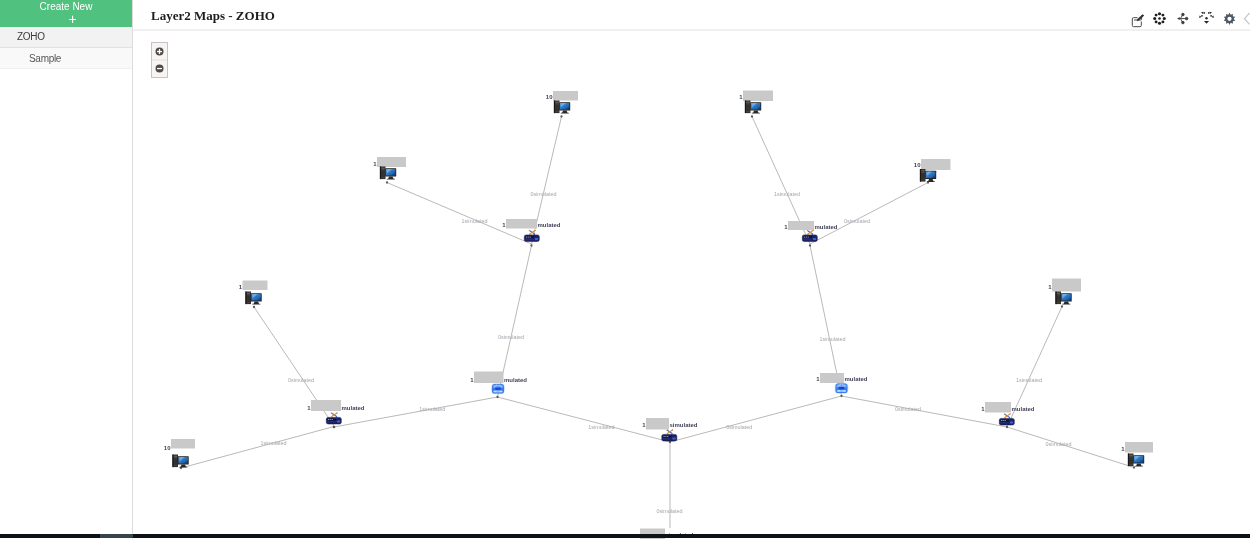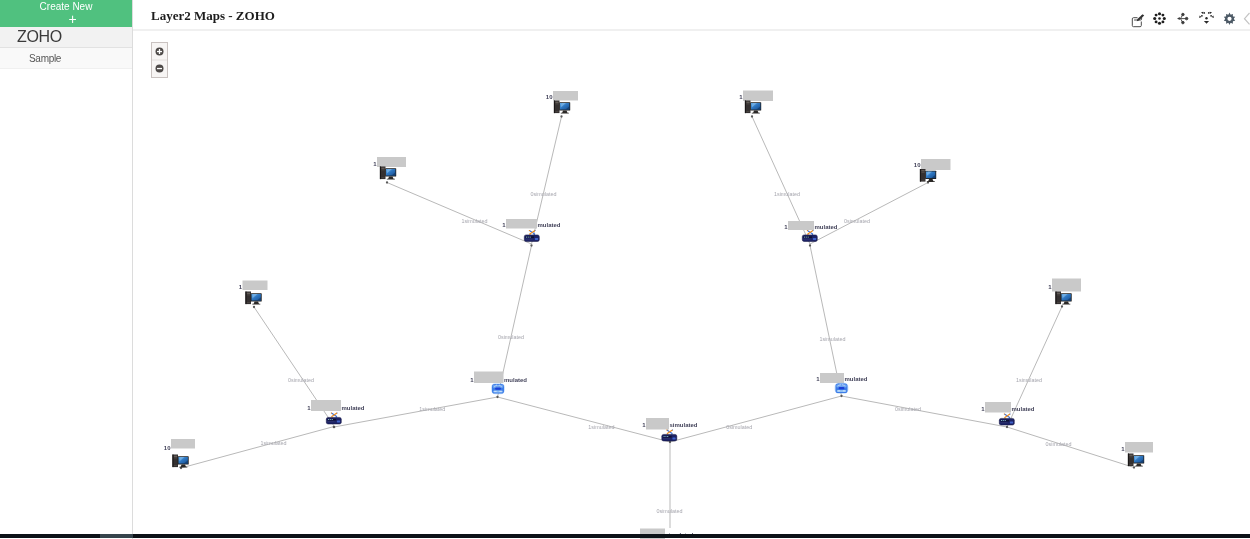--- a/index.html
+++ b/index.html
@@ -7,21 +7,21 @@
   .abs{position:absolute;}
 </style>
 </head>
 <body>
 
 <div class="abs" style="left:0;top:0;width:133px;height:539px;border-right:1px solid #dcdcdc;background:#fff;box-sizing:border-box;">
   <div style="height:27px;background:#50c17f;color:#fff;font-size:10px;display:flex;align-items:center;justify-content:center;padding-top:1px;box-sizing:border-box;flex-direction:column;">
     <span>Create New</span>
       <span style="font-size:14px;font-weight:400;margin-left:13px;margin-top:-1px;">+</span>
   </div>
-  <div style="height:20px;background:#f2f2f2;border-bottom:1px solid #e2e2e2;font-size:16px;letter-spacing:-0.3px;color:#3a3a3a;line-height:20px;padding-left:17px;">ZOHO</div>
+  <div style="height:20px;background:#f2f2f2;border-bottom:1px solid #e2e2e2;font-size:10px;letter-spacing:-0.3px;color:#3a3a3a;line-height:20px;padding-left:17px;">ZOHO</div>
   <div style="height:20px;background:#f9f9f9;border-bottom:1px solid #f0f0f0;font-size:10px;letter-spacing:-0.3px;color:#575757;line-height:21px;padding-left:29px;">Sample</div>
 </div>
 
 <div class="abs" style="left:151px;top:8px;font-family:'Liberation Serif',serif;font-size:13px;font-weight:700;color:#1d1d1d;">Layer2 Maps - ZOHO</div>
 <div class="abs" style="left:133px;top:29px;width:1117px;height:2px;background:#f0f0f0;"></div>
 
 <svg class="abs" style="left:1128px;top:6px;" width="122" height="24" viewBox="0 0 122 24">
 
   <g stroke="#4a4a4a" stroke-width="1" fill="none">
     <path d="M5.6,9.5 v3.5 a1,1 0 0 1 -1,1 h-6.5" transform="translate(8,0)"></path>

